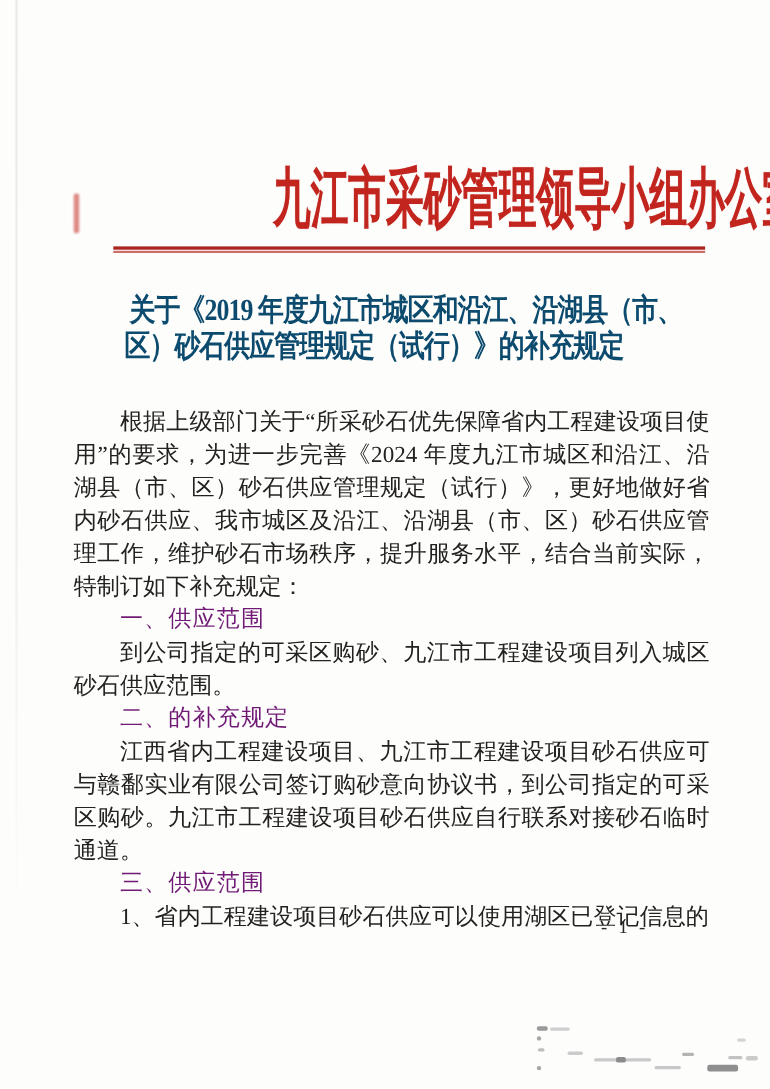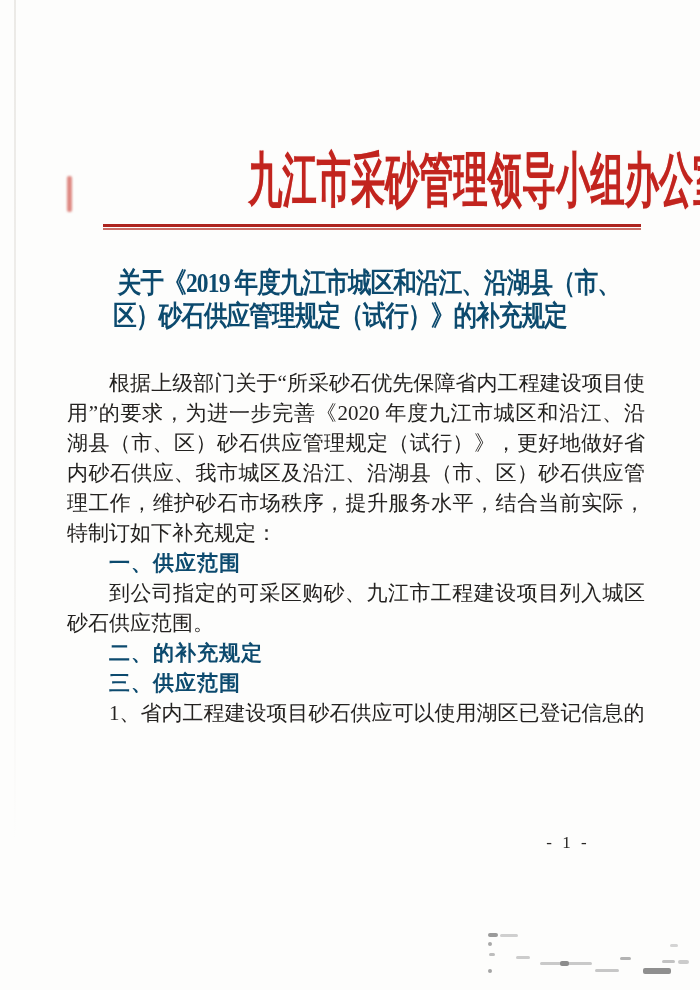--- a/index.html
+++ b/index.html
@@ -85,22 +85,22 @@
     text-align: justify;
     color: var(--text-ink);
   }
   .doc-body p {
     text-indent: 2em;
     margin: 0;
   }
   .doc-body .sec-heading {
     text-indent: 2em;
     font-family: "Liberation Sans", "DejaVu Sans", sans-serif;
-    font-weight: bold;
-    color: #0c4a6e;
+    font-weight: normal;
+    color: #701a75;
     letter-spacing: 1px;
   }
   .page-number {
     position: absolute;
     top: 833px; left: 538px; width: 60px;
     text-align: center;
     font-size: 17px;
     letter-spacing: 3px;
     color: #2a2826;
     white-space: nowrap;
@@ -121,24 +121,25 @@
   </div>
 
   <div class="red-rule"></div>
 
   <div class="doc-title">
     <span class="title-line">关于《2019 年度九江市城区和沿江、沿湖县（市、</span>
     <span class="title-line">区）砂石供应管理规定（试行）》的补充规定</span>
   </div>
 
   <div class="doc-body">
-    <p>根据上级部门关于“所采砂石优先保障省内工程建设项目使用”的要求，为进一步完善《2020 年度九江市城区和沿江、沿湖县（市、区）砂石供应管理规定（试行）》，更好地做好省内砂石供应、我市城区及沿江、沿湖县（市、区）砂石供应管理工作，维护砂石市场秩序，提升服务水平，结合当前实际，特制订如下补充规定：</p>
+    <p>根据上级部门关于“所采砂石优先保障省内工程建设项目使用”的要求，为进一步完善《2024 年度九江市城区和沿江、沿湖县（市、区）砂石供应管理规定（试行）》，更好地做好省内砂石供应、我市城区及沿江、沿湖县（市、区）砂石供应管理工作，维护砂石市场秩序，提升服务水平，结合当前实际，特制订如下补充规定：</p>
     <p class="sec-heading">一、供应范围</p>
     <p>到公司指定的可采区购砂、九江市工程建设项目列入城区砂石供应范围。</p>
     <p class="sec-heading">二、的补充规定</p>
+    <p>江西省内工程建设项目、九江市工程建设项目砂石供应可与赣鄱实业有限公司签订购砂意向协议书，到公司指定的可采区购砂。九江市工程建设项目砂石供应自行联系对接砂石临时通道。</p>
     <p class="sec-heading">三、供应范围</p>
     <p>1、省内工程建设项目砂石供应可以使用湖区已登记信息的</p>
   </div>
 
   <div class="page-number">- 1 -</div>
 
   <div class="smudge" style="left:488px;top:933px;width:10px;height:4px;background:#9a9a9a;"></div>
   <div class="smudge" style="left:500px;top:934px;width:18px;height:3px;background:#cfcfcf;"></div>
   <div class="smudge" style="left:488px;top:942px;width:4px;height:4px;background:#a8a8a8;"></div>
   <div class="smudge" style="left:489px;top:953px;width:6px;height:3px;background:#bdbdbd;"></div>

